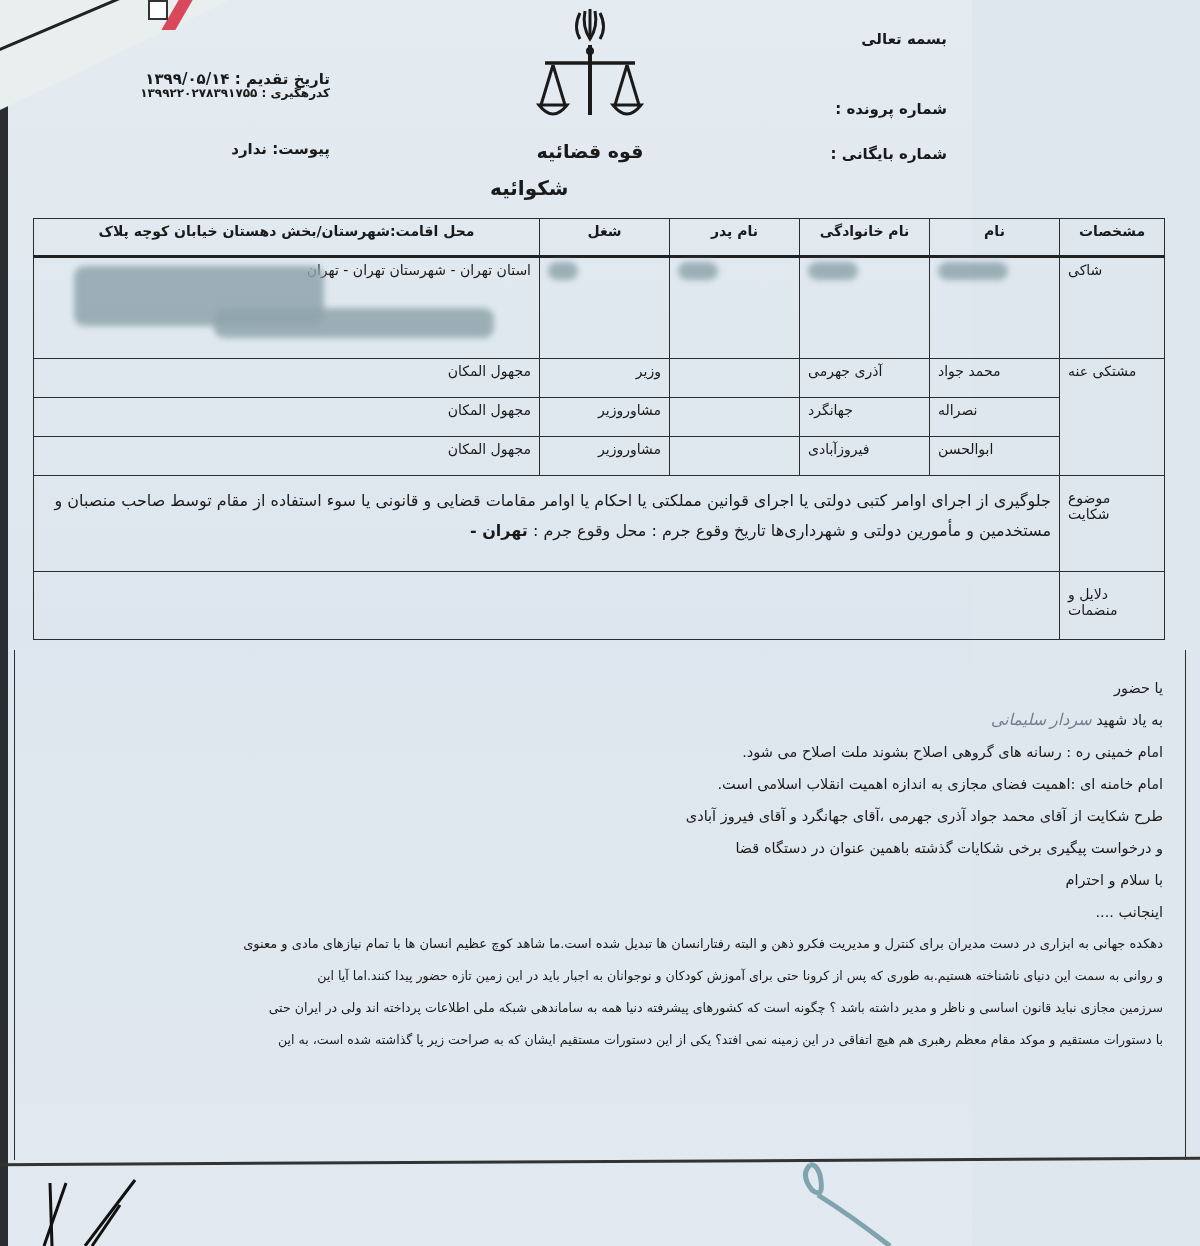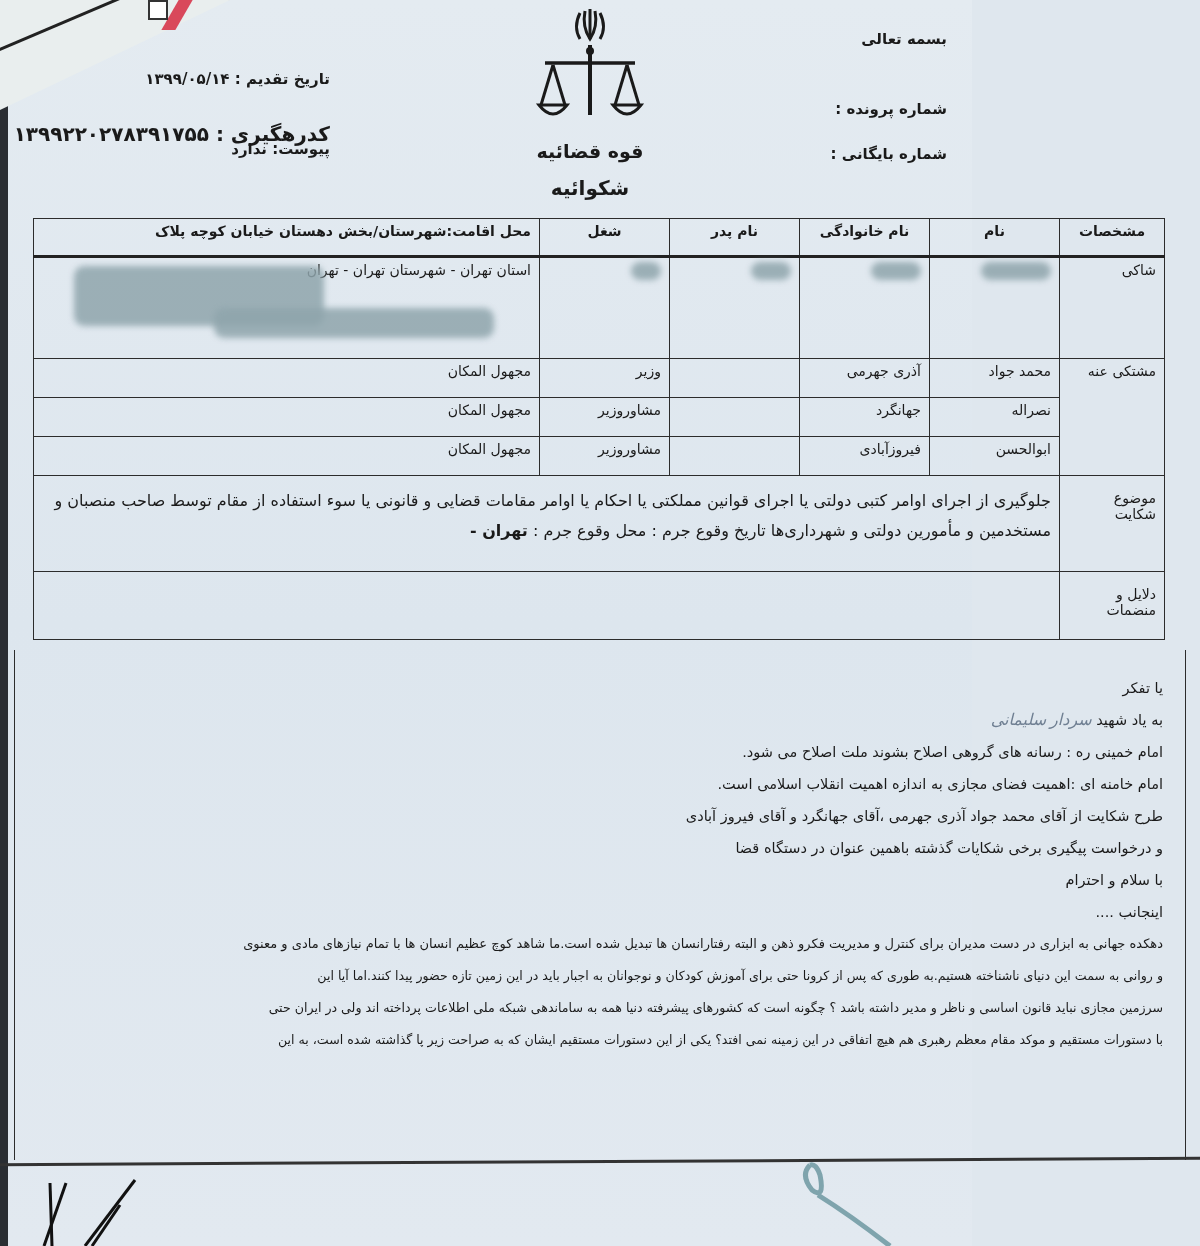--- a/index.html
+++ b/index.html
@@ -37,21 +37,21 @@
   .org-name { position:absolute; left:490px; top:140px; width:200px; text-align:center; font-size:19px; font-weight:bold; }
   .form-title { position:absolute; left:490px; top:176px; width:200px; text-align:center; font-size:20px; font-weight:bold; }
 
   table.grid {
     position:absolute; left:33px; top:218px; width:1132px;
     border-collapse:collapse; direction:rtl; font-size:14px; table-layout:fixed;
   }
   table.grid td { border:1.5px solid #2c2c2c; padding:4px 8px; vertical-align:top; height:30px; }
   table.grid tr.hdr td { border-bottom:3px solid #222; text-align:center; font-weight:bold; height:28px; }
   .blur { display:inline-block; background:#8fa5ac; filter:blur(3px); border-radius:10px; height:18px; opacity:.85; }
-  .center { text-align:right; }
+  .center { text-align:left; }
 
   .body-box {
     position:absolute; left:14px; top:650px; width:1170px; height:510px;
     border-right:1.5px solid #2c2c2c; border-left:1.5px solid #2c2c2c;
   }
   .body-text { position:absolute; right:22px; top:22px; width:1140px; font-size:14.5px; line-height:32px; }
   .body-text .p { white-space:nowrap; }
   .sig-name { font-family:Liberation Serif, serif; font-style:italic; color:#6f7f92; font-size:16px; }
   .bottom-line { position:absolute; left:0; top:1160px; width:1200px; height:3px; background:#333; transform:rotate(-0.3deg); }
   .sig { position:absolute; }
@@ -67,21 +67,21 @@
   <div class="qr"></div>
 
   <div class="head-right rtl">
     <div class="l1">بسمه تعالی</div>
     <div class="l2">شماره پرونده :</div>
     <div class="l3">شماره بایگانی :</div>
   </div>
 
   <div class="head-left rtl">
     <div class="row" style="top:0">تاریخ تقدیم : ۱۳۹۹/۰۵/۱۴</div>
-    <div class="row" style="top:52px; font-size:20px">کدرهگیری : ۱۳۹۹۲۲۰۲۷۸۳۹۱۷۵۵</div>
+    <div class="row" style="top:16px; font-size:12px">کدرهگیری : ۱۳۹۹۲۲۰۲۷۸۳۹۱۷۵۵</div>
     <div class="row" style="top:70px">پیوست: ندارد</div>
   </div>
 
   <svg class="emblem" viewBox="0 0 110 120">
     <g fill="none" stroke="#1a1a1a" stroke-width="3">
       <path d="M45 8 Q38 22 45 34"></path>
       <path d="M65 8 Q72 22 65 34"></path>
       <path d="M50 6 Q47 22 55 34 Q63 22 60 6"></path>
       <line x1="55" y1="4" x2="55" y2="34"></line>
       <line x1="10" y1="58" x2="100" y2="58" stroke-width="3.5"></line>
@@ -89,39 +89,39 @@
       <line x1="18" y1="60" x2="6" y2="100"></line>
       <line x1="18" y1="60" x2="30" y2="100"></line>
       <path d="M4 100 Q18 118 32 100 Z"></path>
       <line x1="92" y1="60" x2="80" y2="100"></line>
       <line x1="92" y1="60" x2="104" y2="100"></line>
       <path d="M78 100 Q92 118 106 100 Z"></path>
     </g>
     <circle cx="55" cy="46" r="4" fill="#1a1a1a"></circle>
   </svg>
   <div class="org-name rtl" style="text-align:center">قوه قضائیه</div>
-  <div class="form-title rtl" style="text-align:center">شکوائیه</div>
+  <div class="form-title rtl" style="text-align:left">شکوائیه</div>
 
   <table class="grid">
     <colgroup>
       <col style="width:105px">
         <col style="width:130px">
         <col style="width:130px">
         <col style="width:130px">
         <col style="width:130px">
         <col>
     </colgroup>
     <tbody>
         <tr class="hdr">
       <td>مشخصات</td>
       <td>نام</td>
       <td>نام خانوادگی</td>
       <td>نام پدر</td>
       <td>شغل</td>
-      <td style="text-align:right">محل اقامت:شهرستان/بخش دهستان خیابان کوچه پلاک</td>
+      <td style="">محل اقامت:شهرستان/بخش دهستان خیابان کوچه پلاک</td>
     </tr>
     <tr style="height:100px">
       <td class="center">شاکی</td>
       <td class="center"><span class="blur" style="width:70px"></span></td>
       <td class="center"><span class="blur" style="width:50px"></span></td>
       <td class="center"><span class="blur" style="width:40px"></span></td>
       <td class="center"><span class="blur" style="width:30px"></span></td>
       <td style="position:relative; height:92px">
         <span>استان تهران - شهرستان تهران - تهران</span>
         <span class="blur" style="position:absolute; left:40px; top:8px; width:250px; height:60px"></span>
@@ -162,21 +162,21 @@
     </tr>
     <tr style="height:68px">
       <td class="center" style="padding-top:14px">دلایل و منضمات</td>
       <td colspan="5"></td>
     </tr>
   </tbody>
     </table>
 
   <div class="body-box">
     <div class="body-text rtl">
-      <div class="p">یا تفکر</div>
+      <div class="p">یا حضور</div>
       <div class="p">
         <span>به یاد شهید</span>
         <span class="sig-name">سردار سلیمانی</span>
       </div>
       <div class="p">امام خمینی ره : رسانه های گروهی اصلاح بشوند ملت اصلاح می شود.</div>
       <div class="p">امام خامنه ای :اهمیت فضای مجازی به اندازه اهمیت انقلاب اسلامی است.</div>
       <div class="p">طرح شکایت از آقای محمد جواد آذری جهرمی ،آقای جهانگرد و آقای فیروز آبادی</div>
       <div class="p">و درخواست پیگیری برخی شکایات گذشته باهمین عنوان در دستگاه قضا</div>
       <div class="p">با سلام و احترام</div>
       <div class="p">اینجانب ....</div>

